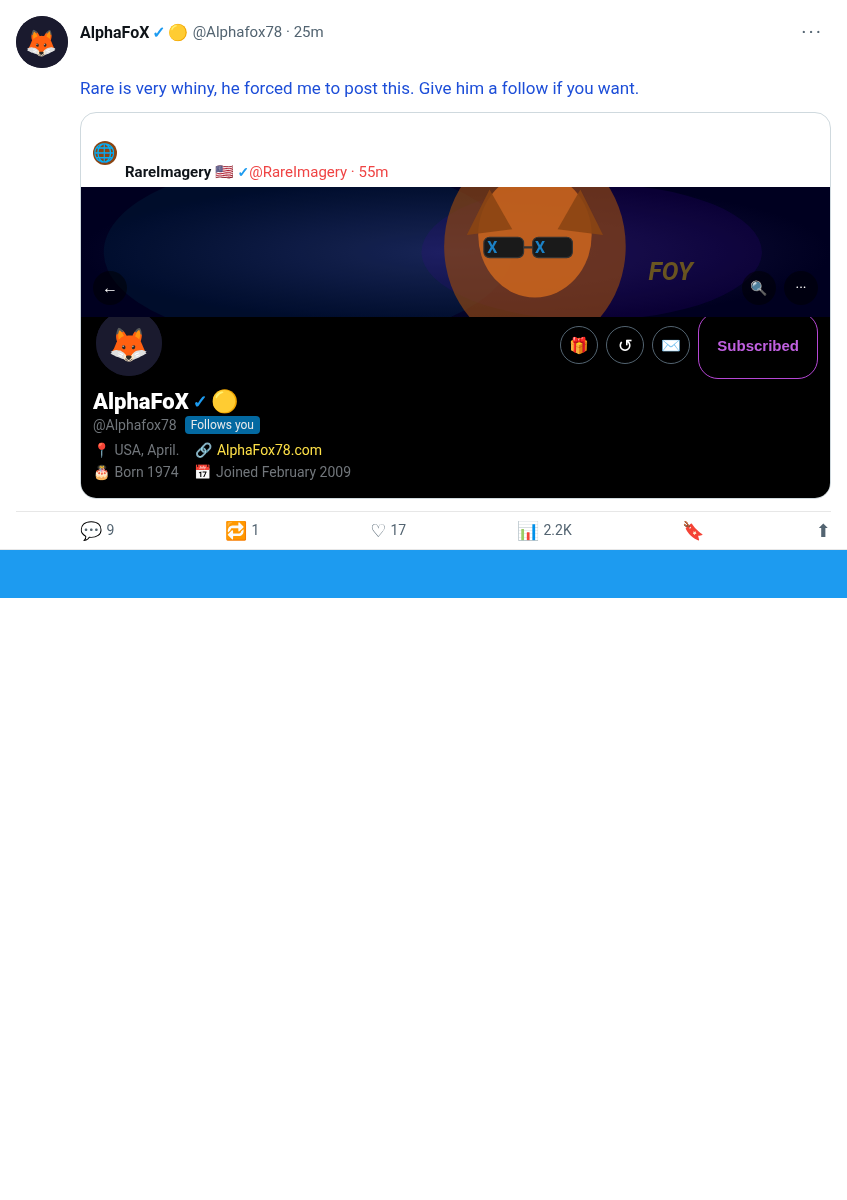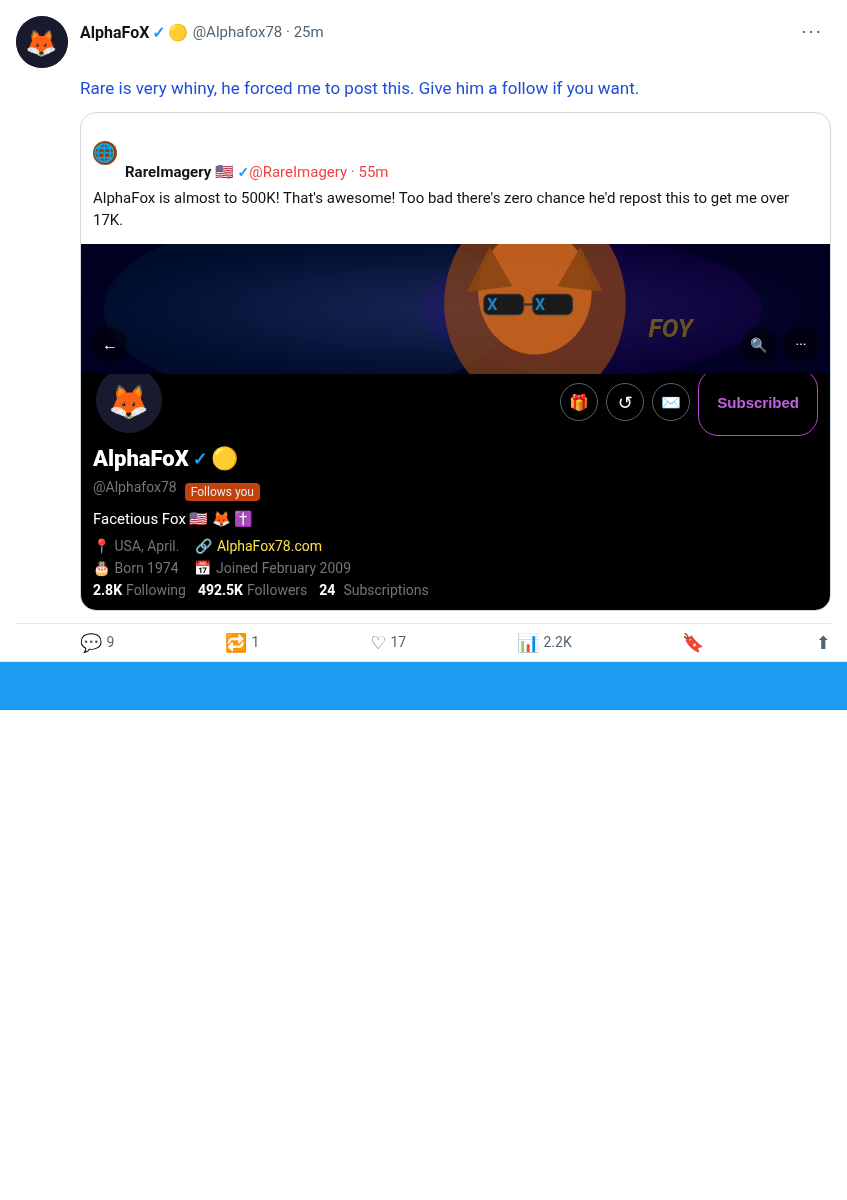--- a/index.html
+++ b/index.html
@@ -285,26 +285,25 @@
     .profile-username-row {
       display: flex;
       align-items: center;
       gap: 8px;
       color: #71767b;
       font-size: 14px;
       margin-bottom: 8px;
     }
 
     .follows-you-badge {
-      background: #c2410c;
+      background: #0369a1;
       color: #e7e9ea;
       font-size: 12px;
       padding: 2px 6px;
       border-radius: 4px;
-      margin-top: 10px;
     }
 
     .profile-bio {
       font-size: 15px;
       color: #ffffff;
       margin-bottom: 8px;
       line-height: 1.4;
     }
 
     .profile-meta-row {
@@ -434,21 +433,20 @@
         <span class="quoted-display-name">
           <span>RareImagery</span>
           <span>🇺🇸</span>
           <span style="color:#1d9bf0; font-size:14px;">✓</span>
         </span>
         <span class="quoted-username-time">
           <span>@RareImagery</span> · <span>55m</span>
         </span>
       </div>
     </div>
-    <div class="quoted-text">AlphaFox is almost to 500K! That's awesome! Too bad there's zero chance he'd repost this to get me over 17K.</div>
 
     <div class="profile-card">
 
       <div class="profile-banner">
 
         <div class="banner-status-bar">
           <span>4:57</span>
           <div style="display:flex; gap:8px; align-items:center;">
             <div class="signal-bars">
               <div class="signal-bar" style="height:4px;"></div>
@@ -526,21 +524,20 @@
             <span>AlphaFoX</span>
             <span style="color:#1d9bf0; font-size:18px;">✓</span>
             <span>🟡</span>
           </div>
           <div class="profile-username-row">
             <span>@Alphafox78</span>
             <span class="follows-you-badge">Follows you</span>
           </div>
         </div>
 
-        <div class="profile-bio">Facetious Fox 🇺🇸 🦊 ✝️</div>
 
         <div class="profile-meta-row">
           <div class="meta-item">
             <span>📍</span>
             <span>USA, April.</span>
           </div>
           <div class="meta-item">
             <span>🔗</span>
             <a href="#" style="color:#fde047;">AlphaFox78.com</a>
           </div>
@@ -549,29 +546,20 @@
           <div class="meta-item">
             <span>🎂</span>
             <span>Born 1974</span>
           </div>
           <div class="meta-item">
             <span>📅</span>
             <span>Joined February 2009</span>
           </div>
         </div>
 
-        <div class="profile-stats">
-          <span class="stat-count">2.8K</span>
-          <span class="stat-label">Following</span>
-          <span class="stat-count">492.5K</span>
-          <span class="stat-label">Followers</span>
-          <span class="stat-count">24</span>
-          <br>
-          <span class="stat-label">Subscriptions</span>
-        </div>
       </div>
     </div>
   </div>
 
   <div class="tweet-actions">
     <div class="action-item">
       <span class="action-icon">💬</span>
       <span>9</span>
     </div>
     <div class="action-item">

